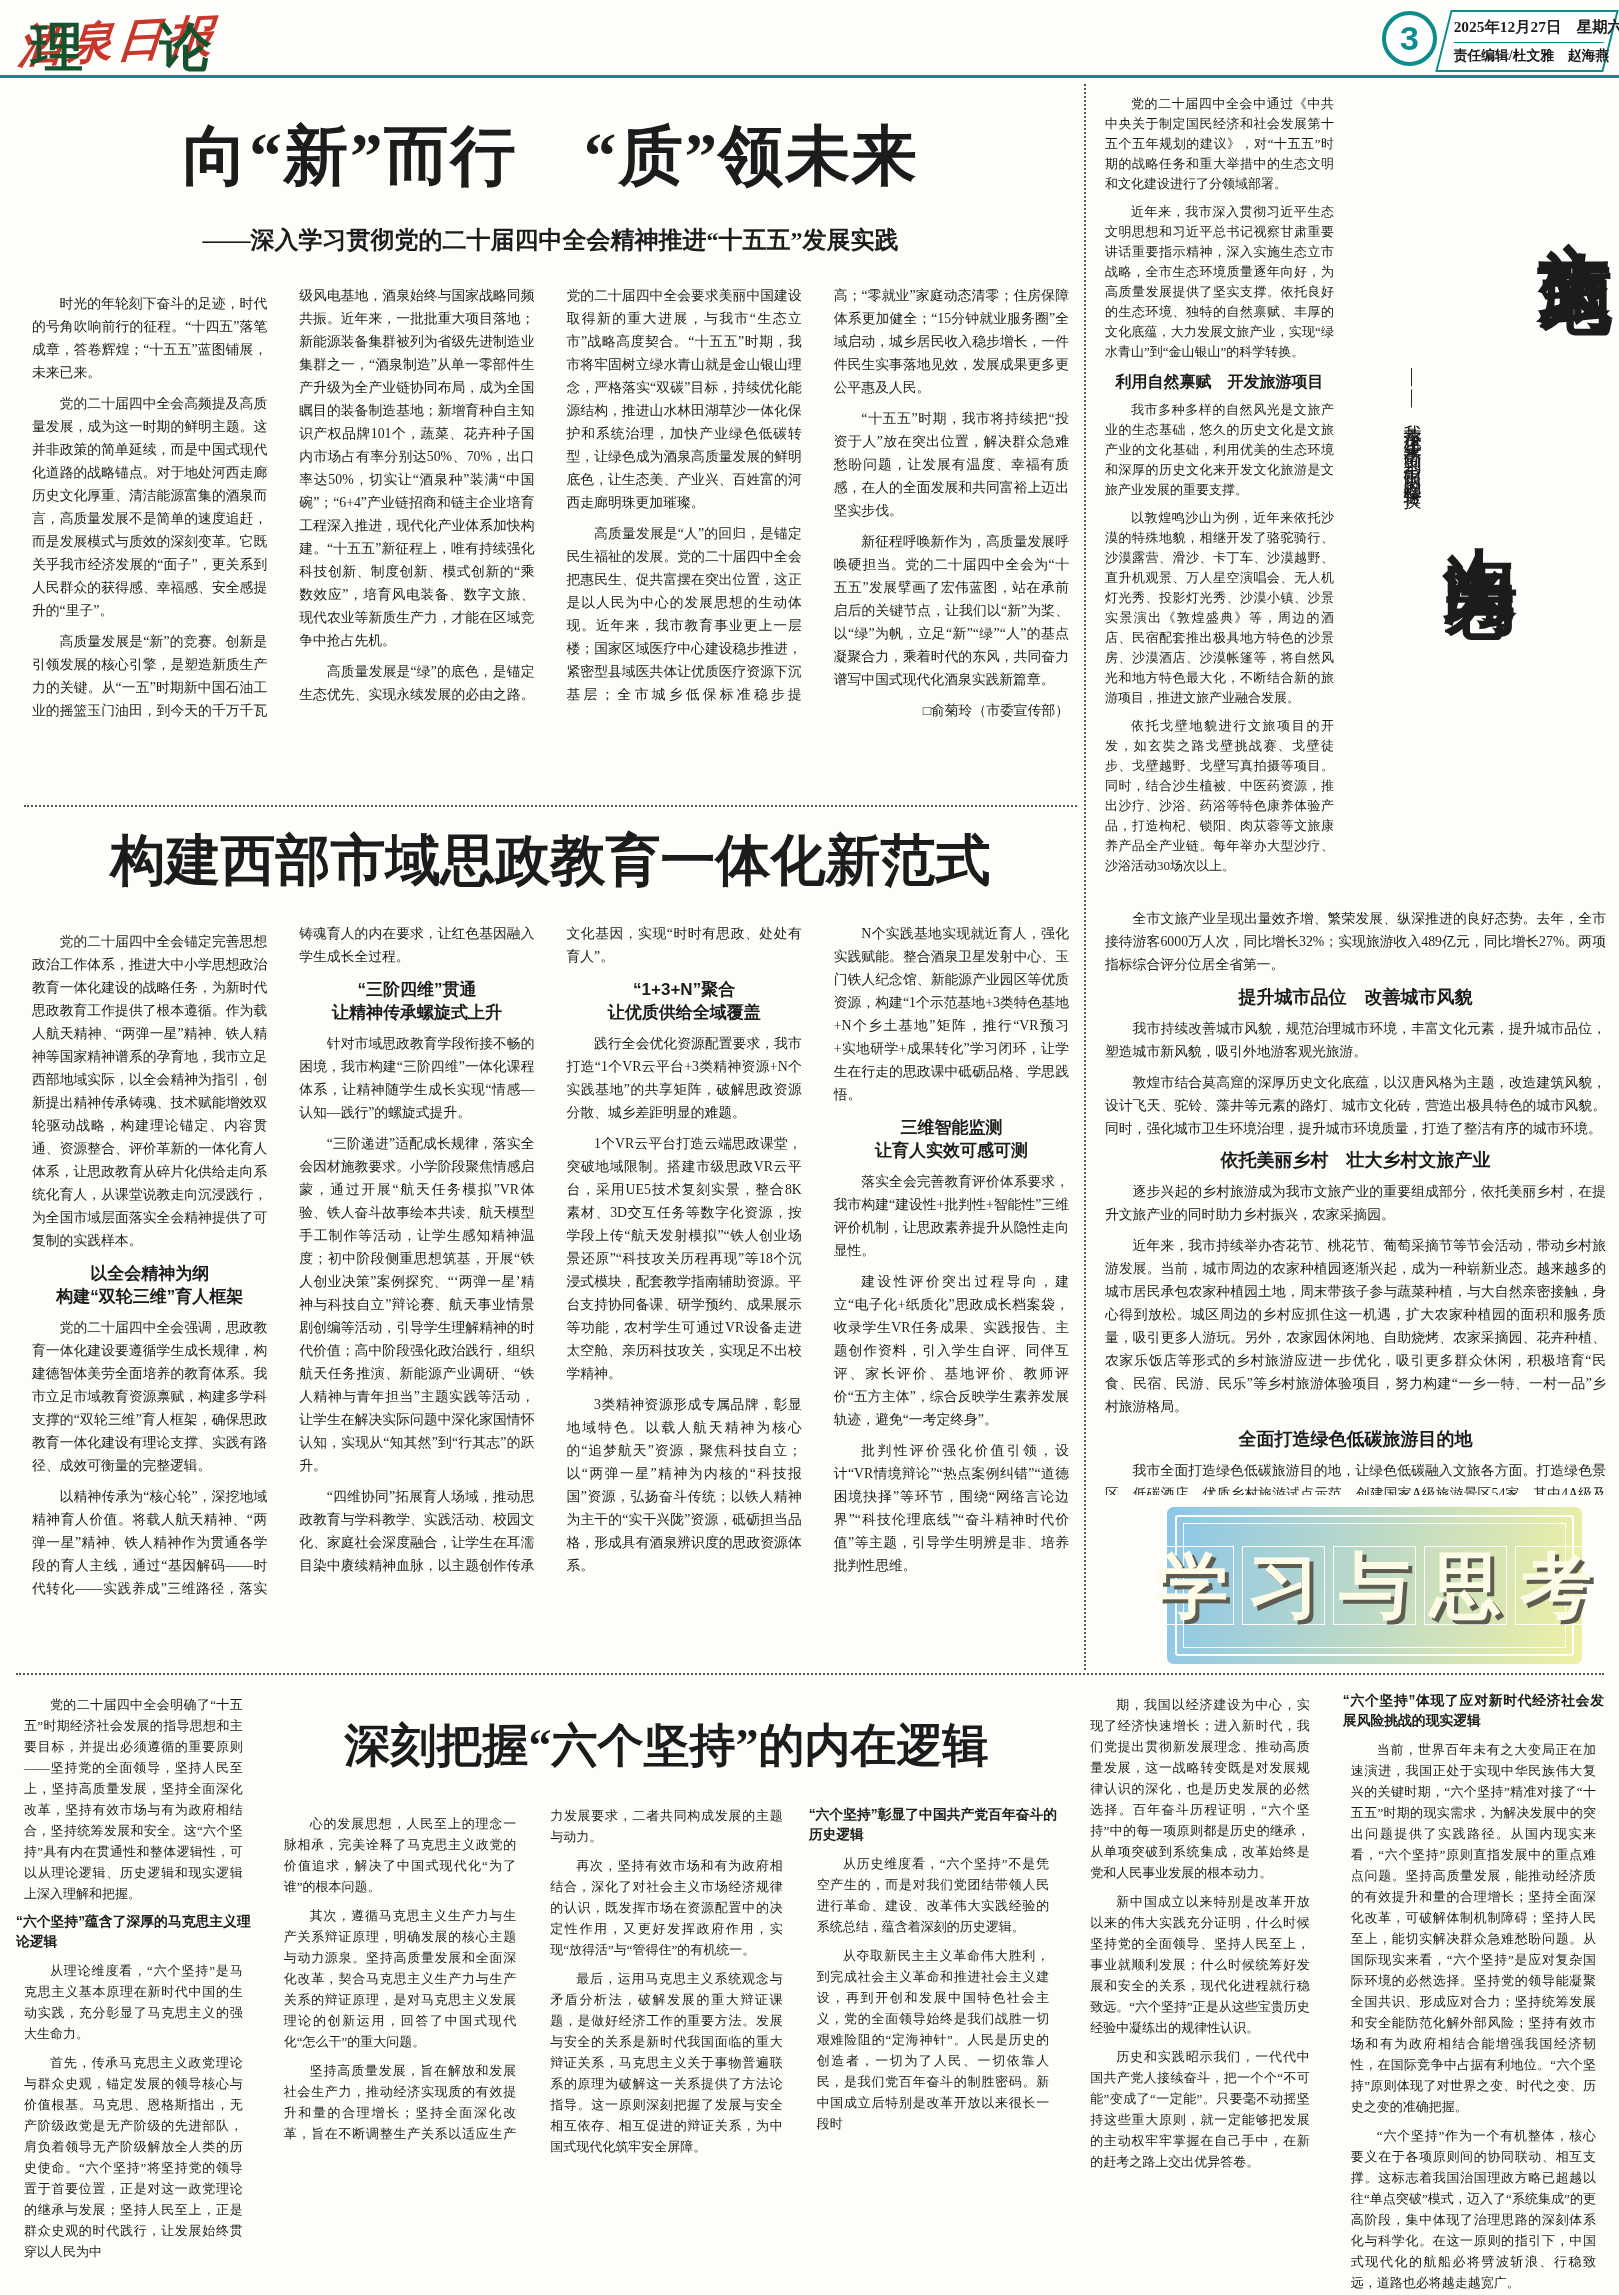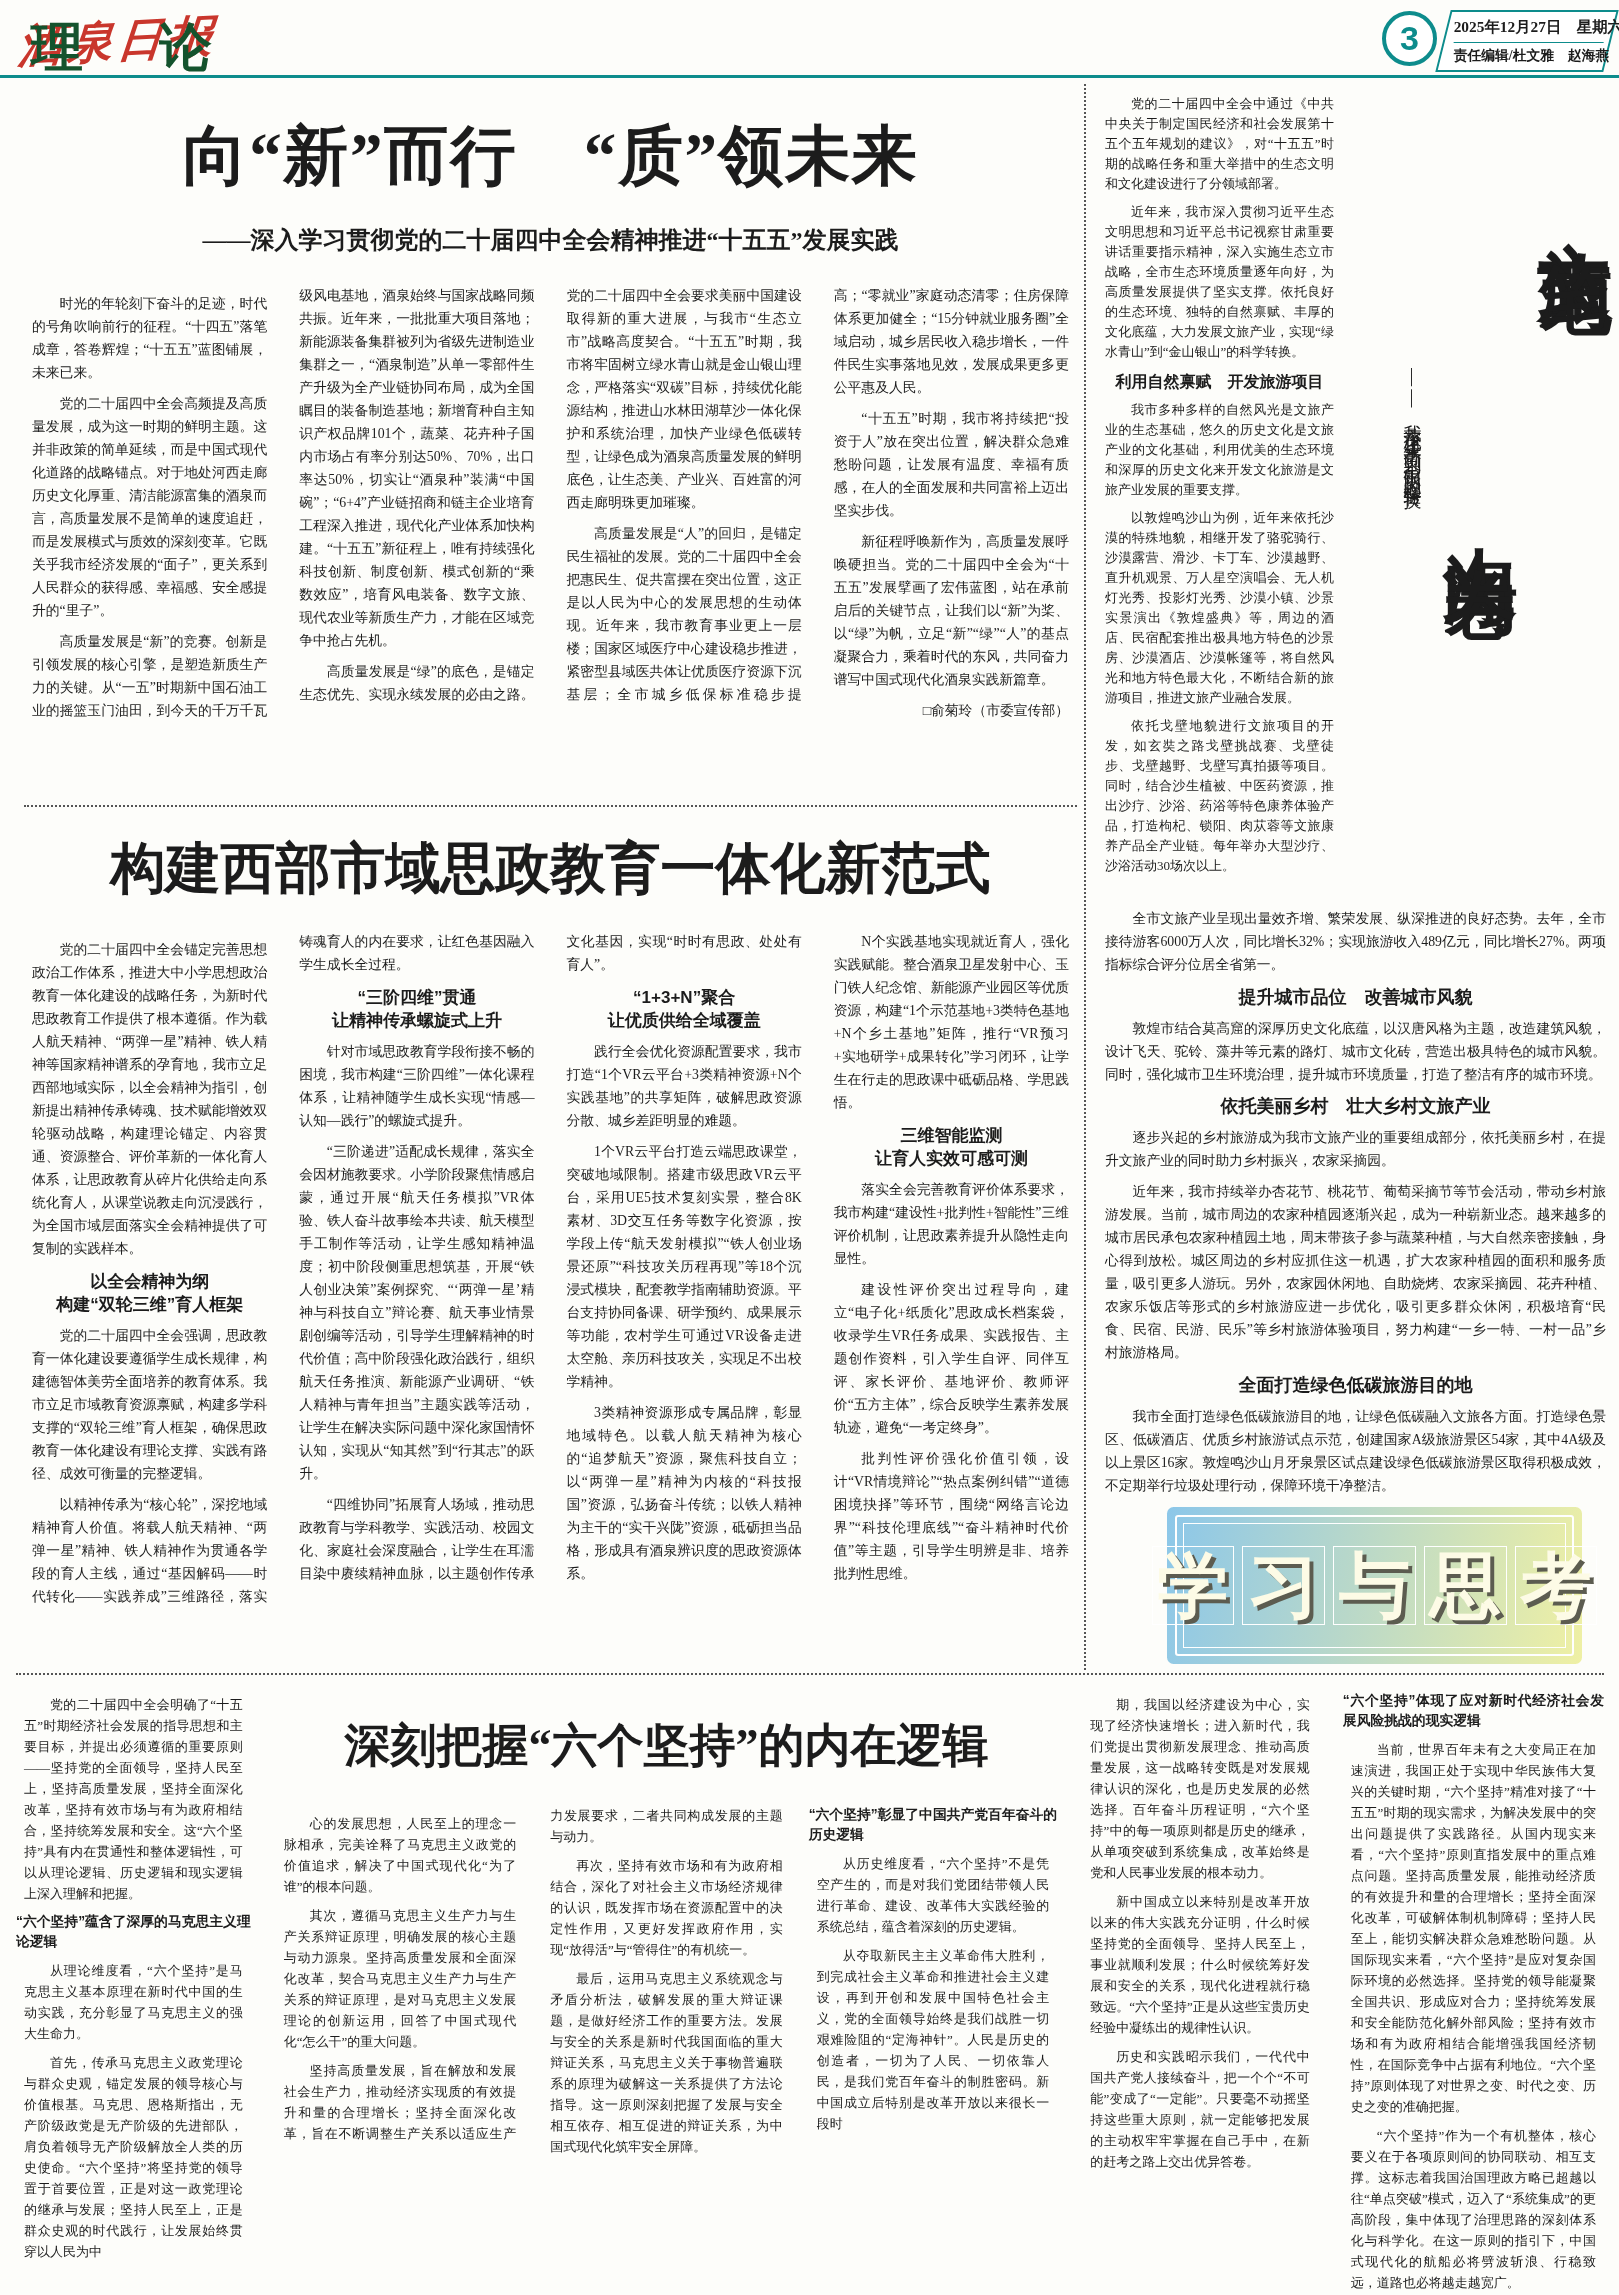--- a/index.html
+++ b/index.html
@@ -27,21 +27,21 @@
   .art1 .headline{text-align:center;font-size:65px;font-weight:900;letter-spacing:1.6px;margin-top:21px;}
   .art1 .subhead{text-align:center;font-size:24px;font-weight:600;margin-top:24px;}
   .art1 .cols{margin-top:27.5px;column-count:4;column-gap:16px;height:492px;overflow:hidden;font-size:13.8px;line-height:23px;}
 
   .hline-dot1{position:absolute;left:24px;top:805px;width:1053px;border-top:2.4px dotted #555;}
   .hline-dot2{position:absolute;left:16px;top:1673px;width:1588px;border-top:2.4px dotted #555;}
   .vline-dot{position:absolute;left:1084px;top:84px;height:1586px;border-left:2.4px dotted #555;}
 
   
   .art3{position:absolute;left:24px;top:813px;width:1053px;height:852px;overflow:hidden;}
-  .art3 .headline{text-align:center;font-size:55px;font-weight:900;margin-top:19px;}
+  .art3 .headline{text-align:center;font-size:55px;font-weight:900;margin-top:11px;}
   .art3 .subhead{text-align:center;font-size:23.5px;font-weight:600;margin-top:21px;}
   .art3 .cols{margin-top:24px;column-count:4;column-gap:16px;height:685px;overflow:hidden;font-size:13.8px;line-height:23px;}
   .art3 .colhead{font-size:17px;}
 
   
   .art2{position:absolute;left:1097px;top:86px;width:517px;height:1581px;}
   .a2top{display:flex;height:805px;}
   .a2col{width:245px;overflow:hidden;font-size:13px;line-height:20px;}
   .a2col .colhead{font-size:16px;}
   .a2vert{flex:1;display:flex;justify-content:flex-end;gap:16px;padding-left:4.9px;}
@@ -144,20 +144,21 @@
         </div>
       <div class="a2vert">
         <div class="vtext v-sub">——我市深化『绿水青山』到『金山银山』的科学转换</div>
         <div class="vtext v-big v-shan">山海为卷</div>
         <div class="vtext v-big v-wen">文旅为笔</div>
       </div>
     </div>
     <div class="a2body">
         <p class="para">全市文旅产业呈现出量效齐增、繁荣发展、纵深推进的良好态势。去年，全市接待游客6000万人次，同比增长32%；实现旅游收入489亿元，同比增长27%。两项指标综合评分位居全省第一。</p>
         <div class="colhead">提升城市品位　改善城市风貌</div>
+        <p class="para">我市持续改善城市风貌，规范治理城市环境，丰富文化元素，提升城市品位，塑造城市新风貌，吸引外地游客观光旅游。</p>
         <p class="para">敦煌市结合莫高窟的深厚历史文化底蕴，以汉唐风格为主题，改造建筑风貌，设计飞天、驼铃、藻井等元素的路灯、城市文化砖，营造出极具特色的城市风貌。同时，强化城市卫生环境治理，提升城市环境质量，打造了整洁有序的城市环境。</p>
         <div class="colhead">依托美丽乡村　壮大乡村文旅产业</div>
         <p class="para">逐步兴起的乡村旅游成为我市文旅产业的重要组成部分，依托美丽乡村，在提升文旅产业的同时助力乡村振兴，农家采摘园。</p>
         <p class="para">近年来，我市持续举办杏花节、桃花节、葡萄采摘节等节会活动，带动乡村旅游发展。当前，城市周边的农家种植园逐渐兴起，成为一种崭新业态。越来越多的城市居民承包农家种植园土地，周末带孩子参与蔬菜种植，与大自然亲密接触，身心得到放松。城区周边的乡村应抓住这一机遇，扩大农家种植园的面积和服务质量，吸引更多人游玩。另外，农家园休闲地、自助烧烤、农家采摘园、花卉种植、农家乐饭店等形式的乡村旅游应进一步优化，吸引更多群众休闲，积极培育“民食、民宿、民游、民乐”等乡村旅游体验项目，努力构建“一乡一特、一村一品”乡村旅游格局。</p>
         <div class="colhead">全面打造绿色低碳旅游目的地</div>
         <p class="para">我市全面打造绿色低碳旅游目的地，让绿色低碳融入文旅各方面。打造绿色景区、低碳酒店、优质乡村旅游试点示范，创建国家A级旅游景区54家，其中4A级及以上景区16家。敦煌鸣沙山月牙泉景区试点建设绿色低碳旅游景区取得积极成效，不定期举行垃圾处理行动，保障环境干净整洁。</p>
         <p class="para">今后，我市将围绕“十五五”时期经济社会发展主要目标，稳步提升生态环境质量，筑牢绿色发展根基，推动文化产业提质增效，将生态文明和文化旅游深度融合，深化“绿水青山”到“金山银山”的科学转换，在中国式现代化新征程上交出优异的答卷。</p>
       </div>
     <div class="badge">
       <div class="badge-frame">

